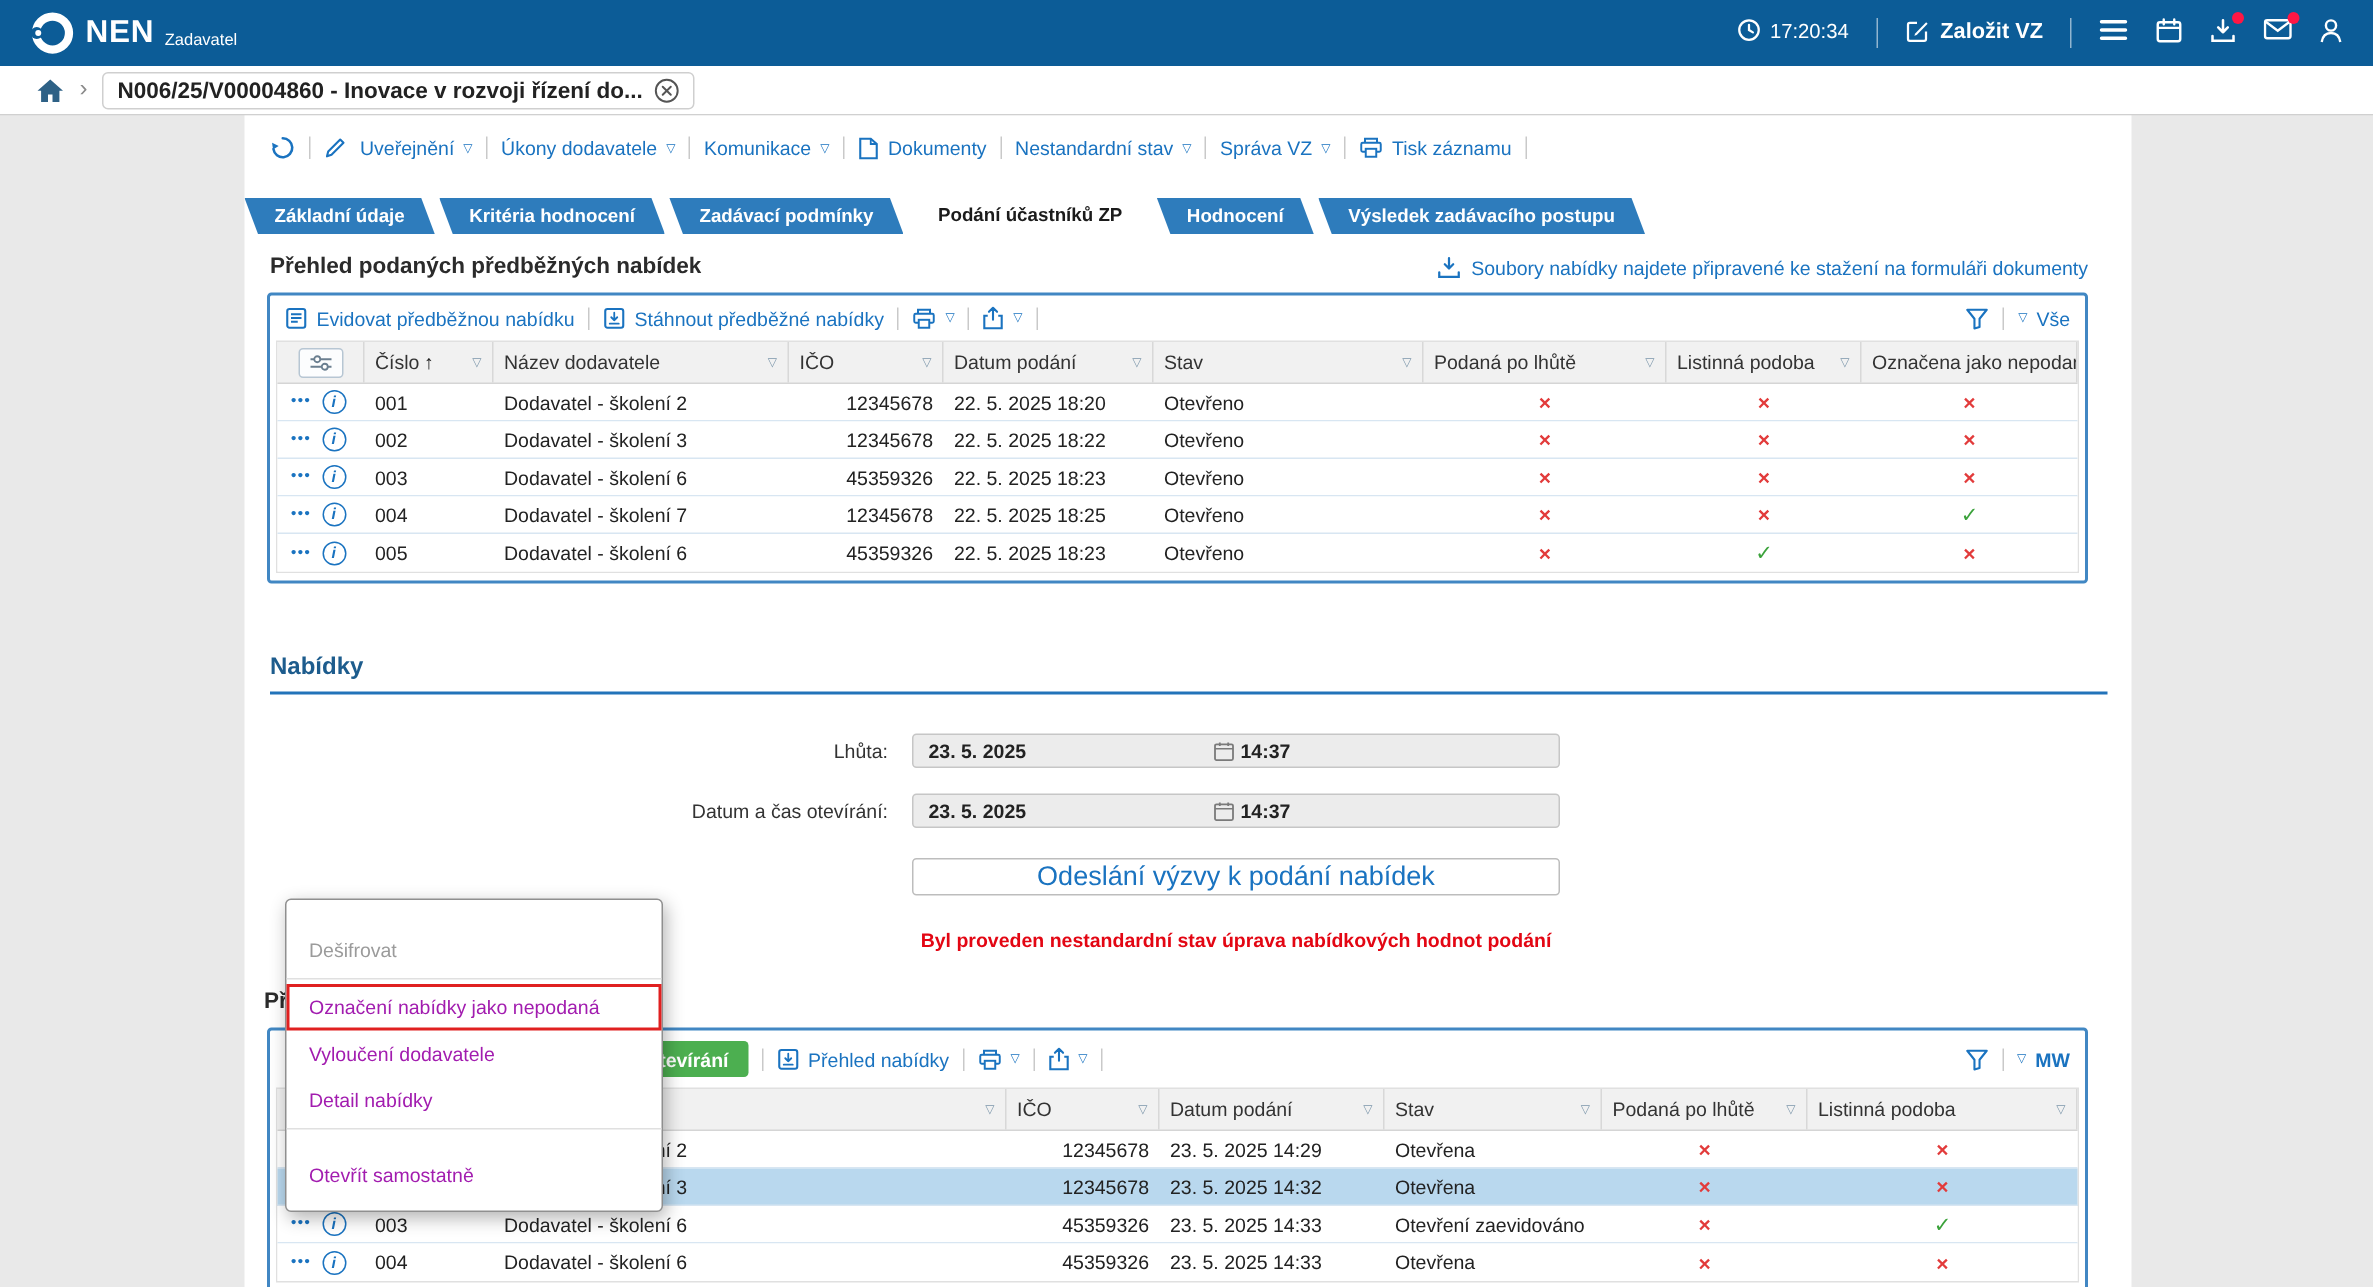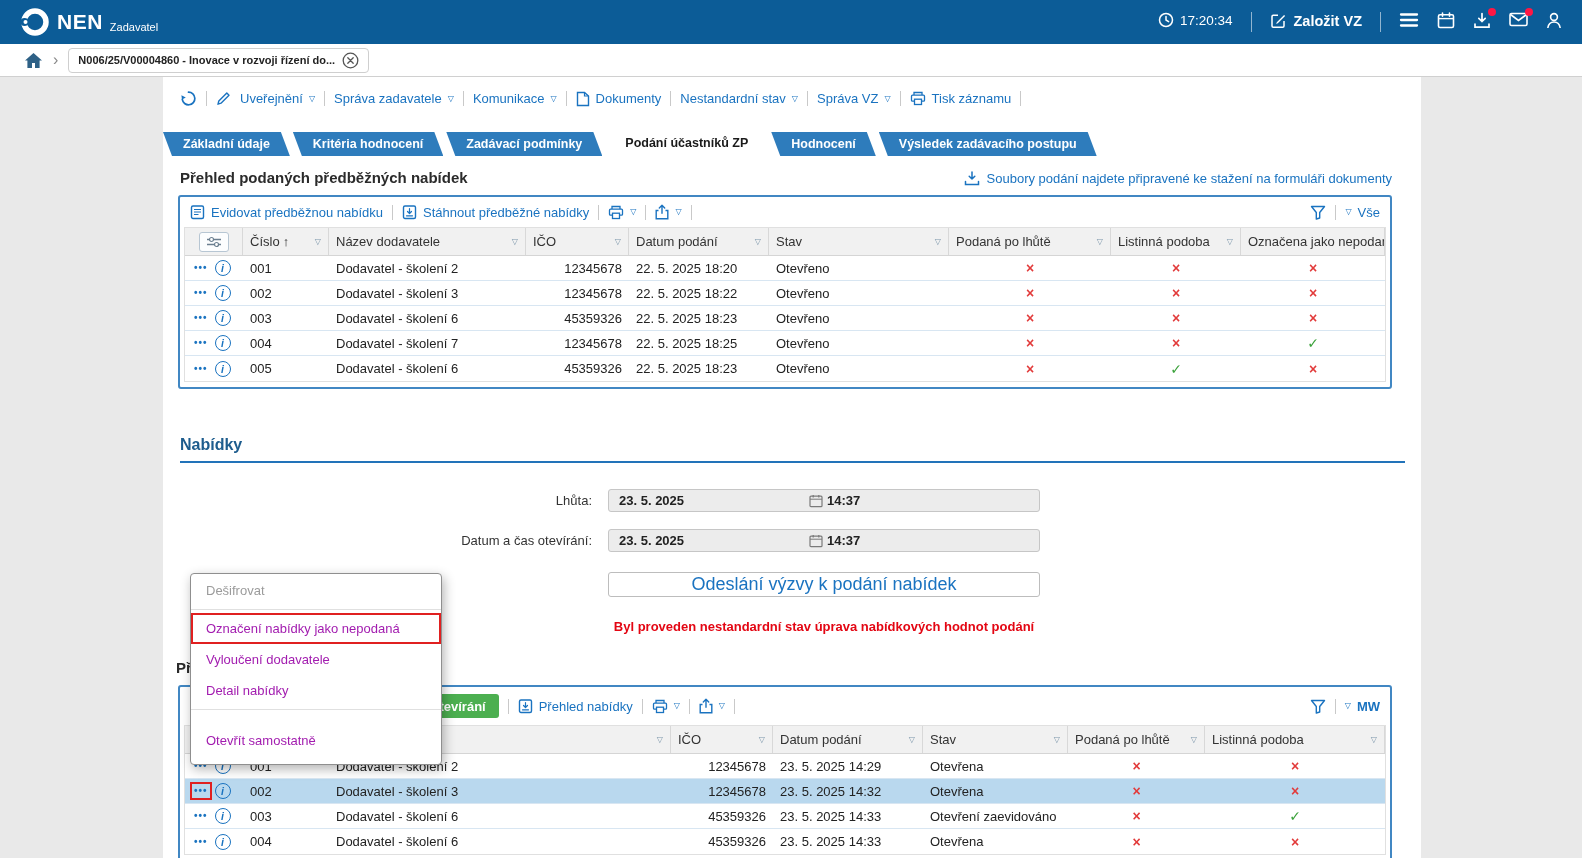--- a/index.html
+++ b/index.html
@@ -17,21 +17,21 @@
 .topbar-right{margin-left:auto;display:flex;align-items:flex-start;gap:18px;z-index:1;}
 .clock-wrap{display:flex;align-items:center;gap:6px;font-size:13.5px;}
 .vsep{width:1px;height:20px;background:rgba(255,255,255,.55);}
 .create-vz{display:flex;align-items:center;gap:7px;font-weight:bold;font-size:14.5px;color:#fff;}
 .icon-btn{position:relative;display:flex;align-items:center;}
 .badge{position:absolute;top:-4px;right:-5px;width:8px;height:8px;border-radius:50%;background:#ff1744;}
 
 
 .breadcrumb{height:33px;background:#fff;border-bottom:1px solid #d0d0d0;display:flex;align-items:center;padding-left:24px;gap:10px;}
 .crumb-sep::before{content:"›";color:#8a8a8a;font-size:16px;}
-.crumb-chip{display:flex;align-items:center;gap:7px;font-weight:bold;font-size:11px;color:#222;border:1px solid #cfcfcf;border-radius:4px;padding:3px 9px;background:#fff;}
+.crumb-chip{display:flex;align-items:center;gap:7px;font-weight:bold;font-size:15px;color:#222;border:1px solid #cfcfcf;border-radius:4px;padding:3px 9px;background:#fff;}
 
 
 .page{padding:0 161px 0 163px;height:781px;}
 .panel{background:#fff;height:100%;position:relative;}
 
 
 .rec-toolbar{display:flex;align-items:center;gap:9px;padding:13px 17px 11px;color:#1a73c0;font-size:13px;}
 .rt-link{display:flex;align-items:center;gap:6px;color:#1a73c0;white-space:nowrap;}
 .dd{color:#1a73c0;font-size:8px;line-height:1;}
 .dd::before{content:"▽";}
@@ -110,22 +110,22 @@
 .f-time{padding-left:4px;}
 .send-row{margin:20px 0 0 445px;}
 .send-btn{width:432px;height:25px;border:1px solid #bdbdbd;border-radius:3px;background:#fff;color:#1a73c0;font-size:18px;}
 .warning{margin:22px 0 0 445px;width:432px;text-align:center;color:#e30613;font-weight:bold;}
 
 
 .sec3-title{margin:25px 0 0 13px;font-size:15px;font-weight:bold;color:#2b2b2b;}
 .green-btn{height:24px;background:#4caf50;color:#fff;font-weight:bold;border-radius:3px;padding:0 13px;margin-left:183px;white-space:nowrap;}
 
 
-.ctx-menu{position:absolute;left:190px;top:573px;width:252px;background:#fff;border:1px solid #8f8f8f;border-radius:4px;
-          box-shadow:2px 4px 12px rgba(0,0,0,.3);z-index:40;padding:1px 0 8px;}
+.ctx-menu{position:absolute;left:190px;top:599px;width:252px;background:#fff;border:1px solid #8f8f8f;border-radius:4px;
+          box-shadow:2px 4px 12px rgba(0,0,0,.3);z-index:40;padding:18px 0 8px;}
 .ctx-item{padding:8px 15px;font-weight:normal;font-size:13px;color:#a21caf;}
 .ctx-item.disabled{color:#9b9b9b;font-weight:normal;}
 .ctx-item.hl{border:2px solid #e02020;padding:6px 13px;}
 .ctx-div{border-top:1px solid #e0e0e0;margin:3px 0;}
 .ctx-gap{height:12px;}
 </style>
 </head>
 <body>
 
 <header class="topbar">
@@ -247,21 +247,21 @@
               <path d="M2 13.2 2.8 10 10.8 2l2.2 2.2-8 8Z" fill="none" stroke="#1a73c0" stroke-width="1.4" stroke-linejoin="round"></path>
             </svg>
       </span>
     </button>
     <button class="rt-link">
       <span>Uveřejnění</span>
           <span class="dd"></span>
     </button>
     <span class="sep"></span>
     <button class="rt-link">
-      <span>Správa zadavatele</span>
+      <span>Úkony dodavatele</span>
           <span class="dd"></span>
     </button>
     <span class="sep"></span>
     <button class="rt-link">
       <span>Komunikace</span>
           <span class="dd"></span>
     </button>
     <span class="sep"></span>
     <button class="rt-link">
       <span>
@@ -307,21 +307,21 @@
 
   <div class="sec1-head">
     <div class="sec-title">Přehled podaných předběžných nabídek</div>
     <button class="dl-note">
       <span>
         <svg width="16" height="15" viewBox="0 0 16 15">
               <path d="M8 1v7M8 8 5.2 5.2M8 8l2.8-2.8" stroke="#1a73c0" stroke-width="1.5" fill="none" stroke-linecap="round"></path>
               <path d="M1.5 10.5v3h13v-3" stroke="#1a73c0" stroke-width="1.5" fill="none" stroke-linecap="round"></path>
             </svg>
       </span>
-      <span>Soubory podání najdete připravené ke stažení na formuláři dokumenty</span>
+      <span>Soubory nabídky najdete připravené ke stažení na formuláři dokumenty</span>
     </button>
   </div>
 
   <div class="tpanel">
     <div class="tbar">
       <button class="blue-link">
         <span>
           <svg width="15" height="16" viewBox="0 0 15 16">
                 <rect x="1.5" y="2" width="12" height="12.5" rx="1.5" fill="none" stroke="#1a73c0" stroke-width="1.4"></rect>
                 <path d="M4 5.5h7M4 8h7M4 10.5h4.5" stroke="#1a73c0" stroke-width="1.2"></path>

